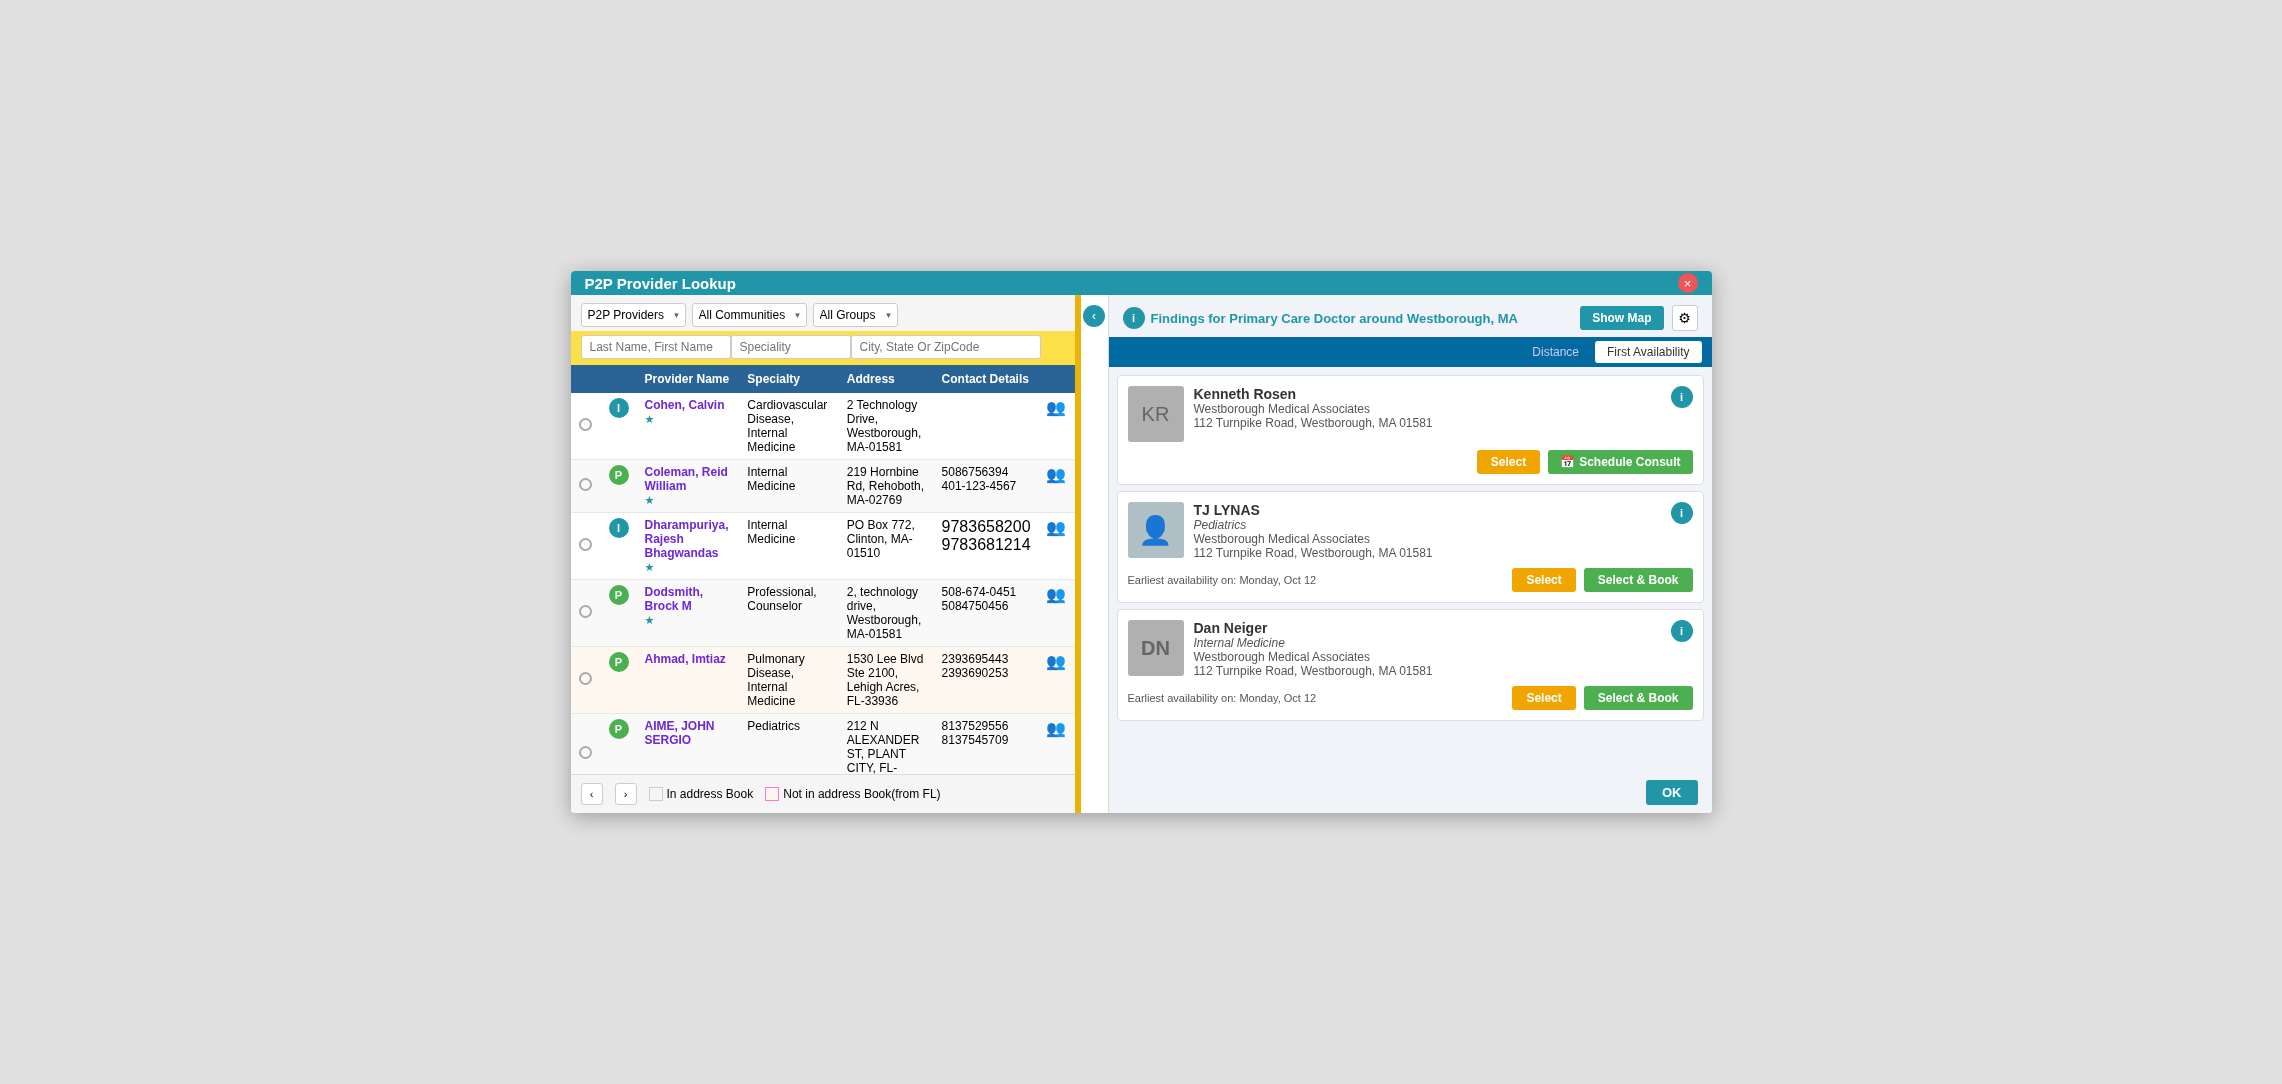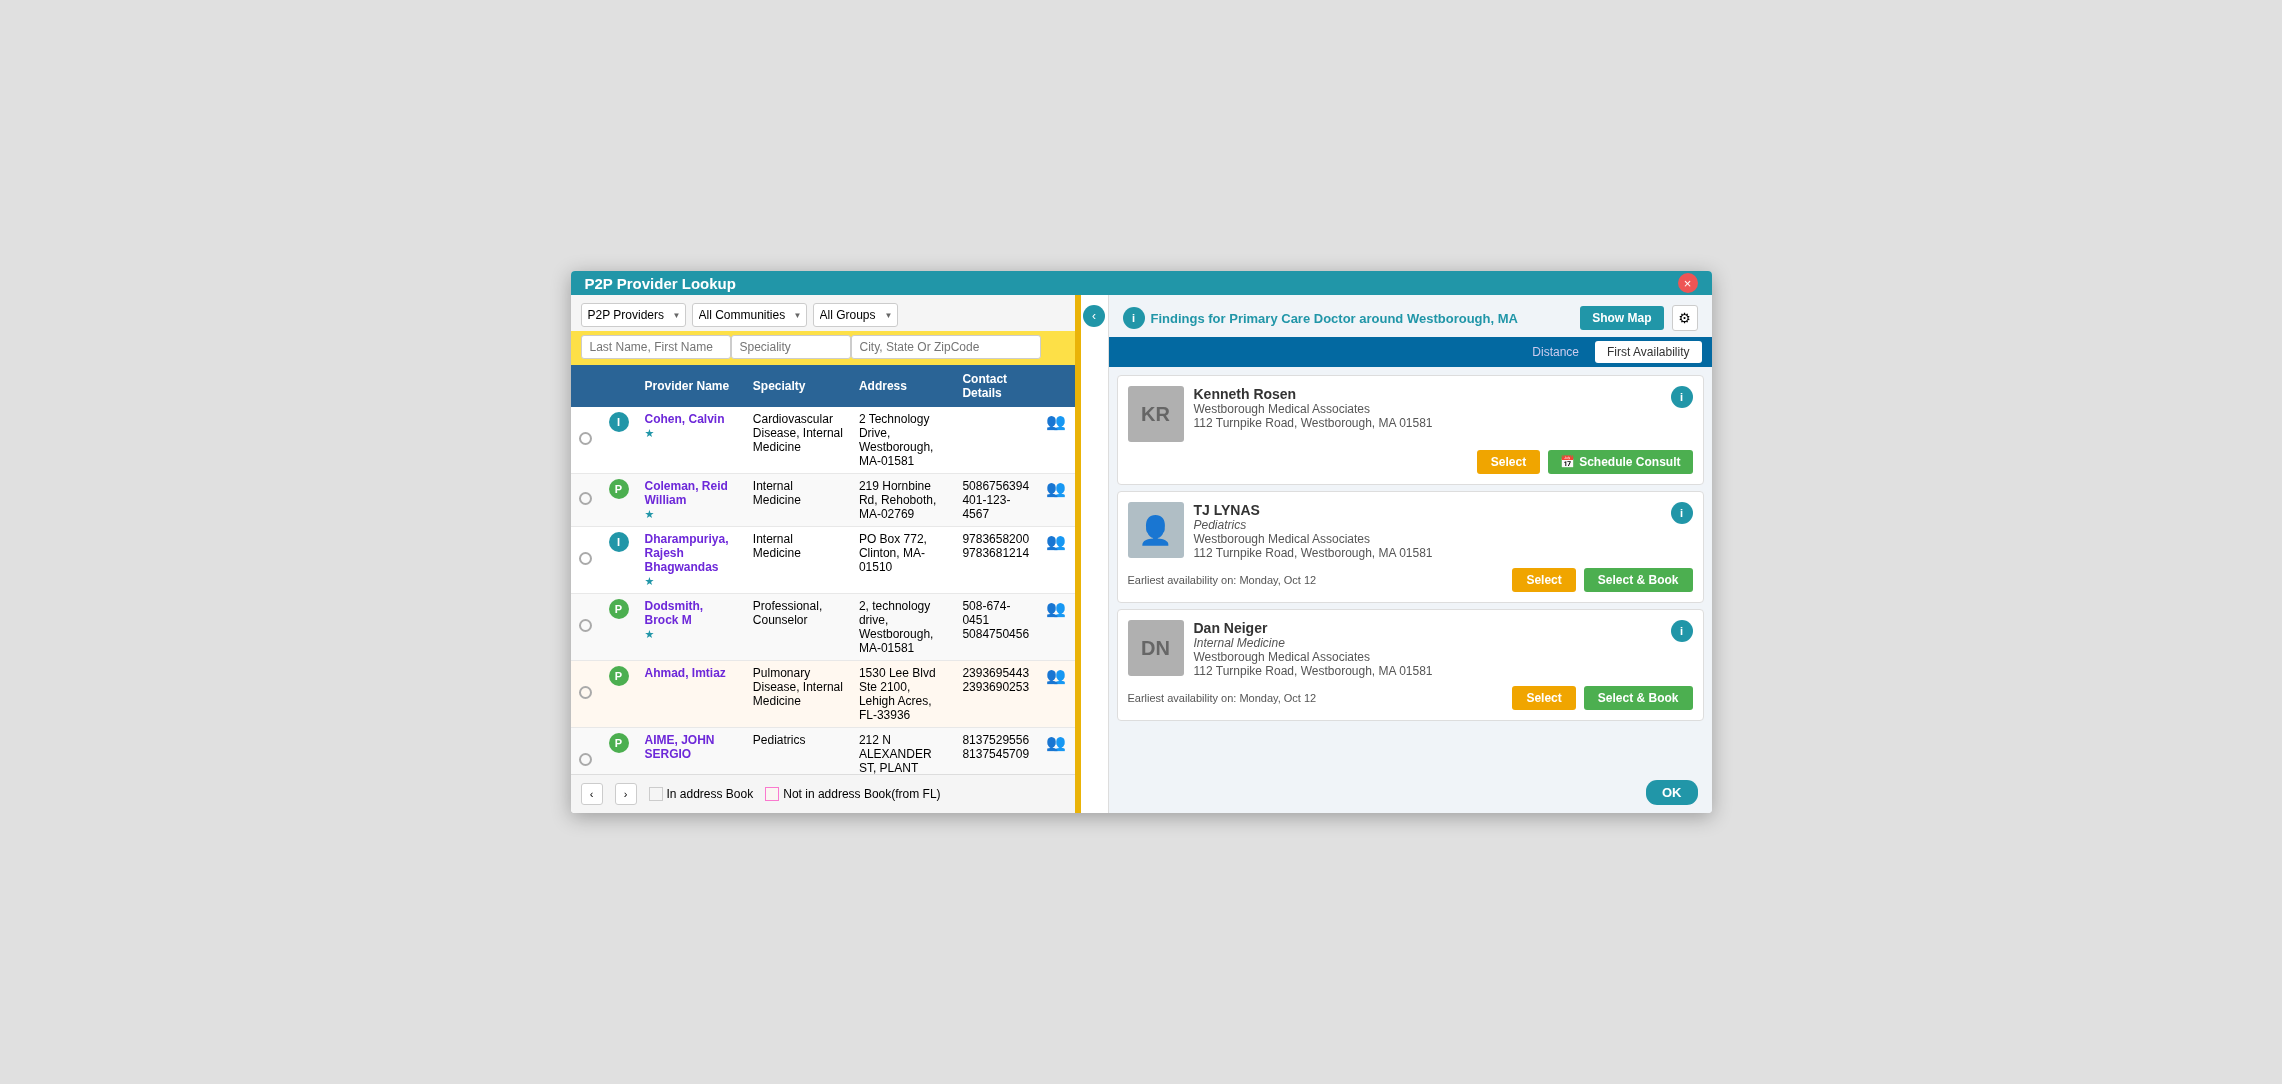--- a/index.html
+++ b/index.html
@@ -375,21 +375,21 @@
       padding: 8px 14px;
       display: flex;
       justify-content: flex-end;
       background: #f0f4f8;
     }
     .ok-btn {
       background: #2196a8;
       color: #fff;
       border: none;
       padding: 5px 16px;
-      border-radius: 11px;
+      border-radius: 3px;
       font-size: 13px;
       cursor: pointer;
       font-weight: bold;
     }
   </style>
 </head>
 <body>
 
 <div class="modal">
 
@@ -464,21 +464,21 @@
                 <td><span class="people-icon">👥</span></td>
               </tr>
               <tr>
                 <td class="radio-col"><div class="radio-btn"></div></td>
                 <td>
                   <div class="provider-icon-i">I</div>
                 </td>
                 <td><div class="provider-name">Dharampuriya, Rajesh Bhagwandas</div><span class="star-icon">★</span></td>
                 <td style="font-size: 12px;">Internal Medicine</td>
                 <td style="font-size: 12px;">PO Box 772, Clinton, MA-01510</td>
-                <td style="font-size: 12px; white-space: pre-line;">9783658200
+                <td style="font-size: 16px; white-space: pre-line;">9783658200
 9783681214</td>
                 <td><span class="people-icon">👥</span></td>
               </tr>
               <tr>
                 <td class="radio-col"><div class="radio-btn"></div></td>
                 <td>
                   <div class="provider-icon-p">P</div>
                 </td>
                 <td><div class="provider-name">Dodsmith, Brock M</div><span class="star-icon">★</span></td>
                 <td style="font-size: 12px;">Professional, Counselor</td>
@@ -551,21 +551,21 @@
       </div>
 
       <div class="sort-tabs">
         <div class="sort-tab">Distance</div>
         <div class="sort-tab active">First Availability</div>
       </div>
 
       <div class="providers-list" id="providers-list">
       <div class="provider-card">
     <div class="provider-card-header">
-      <div class="provider-photo" style="background:#b0b0b0; display:flex; align-items:center; justify-content:center; color:#666; font-size:20px; font-weight:bold;">KR</div>
+      <div class="provider-photo" style="background:#b0b0b0; display:flex; align-items:center; justify-content:center; color:#666; font-size:20px; font-weight:normal;">KR</div>
       <div class="provider-info">
         <div class="provider-card-name">Kenneth Rosen</div>
 
         <div class="provider-card-org">Westborough Medical Associates</div>
         <div class="provider-card-addr">112 Turnpike Road, Westborough, MA 01581</div>
       </div>
       <div class="card-info-icon">i</div>
     </div>
     <div class="provider-card-actions">
 

